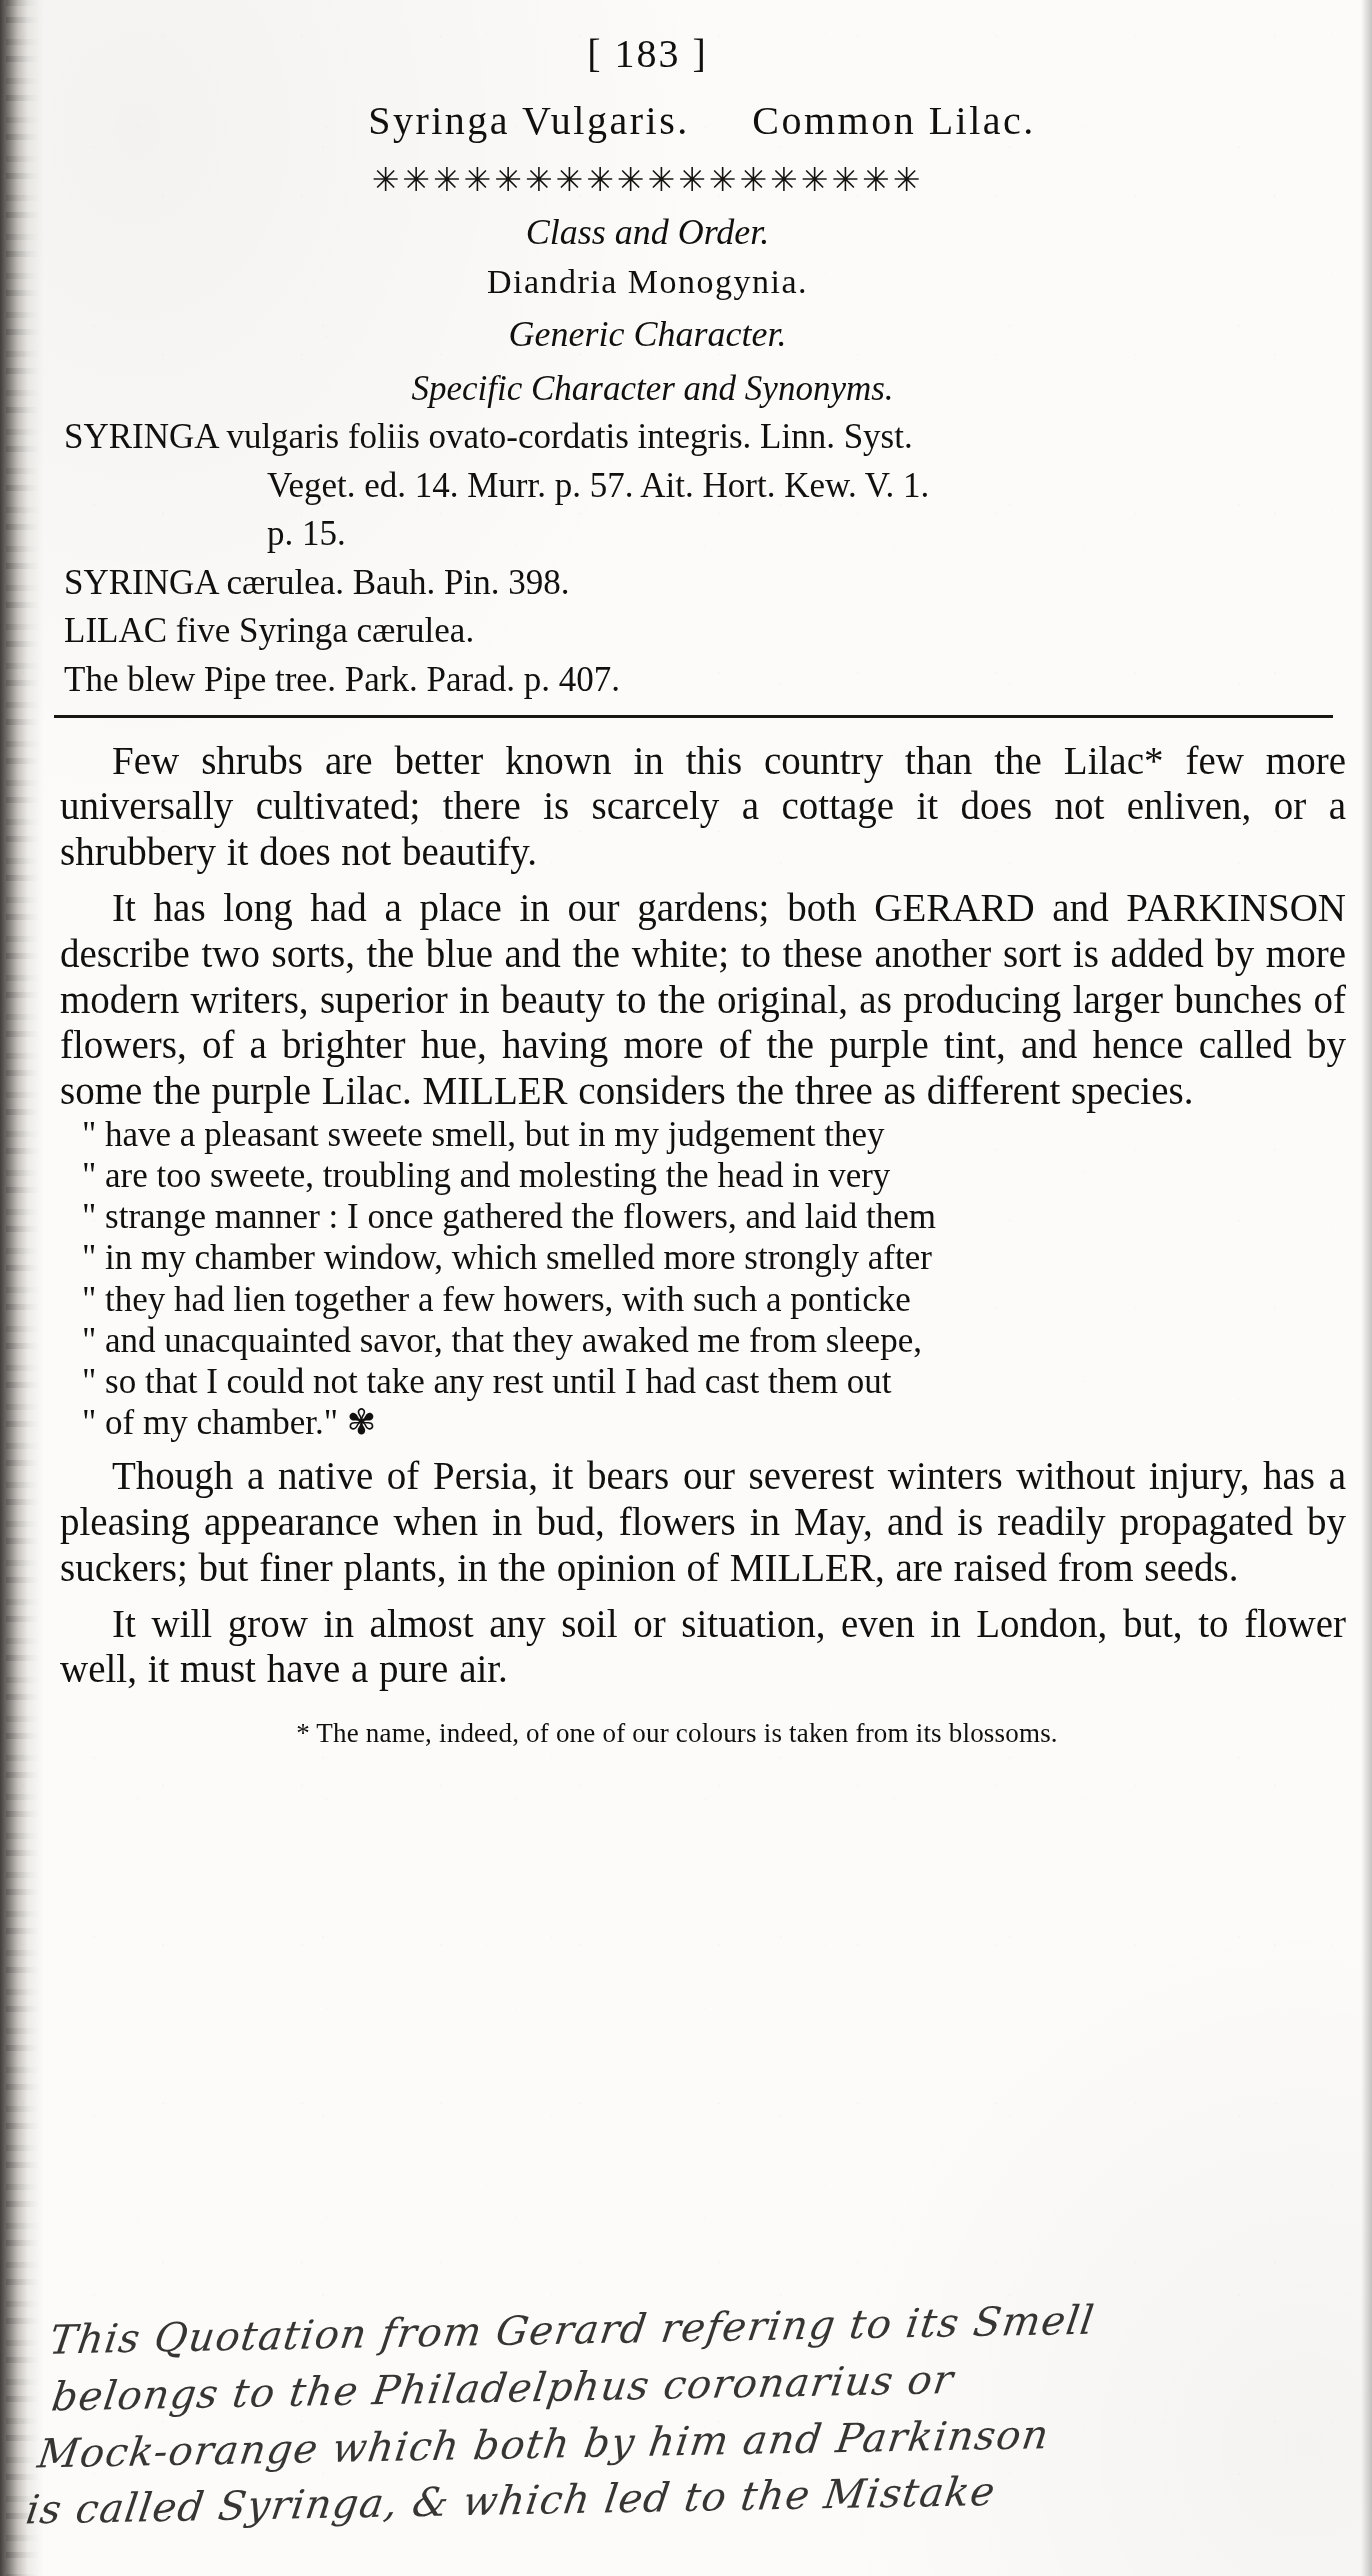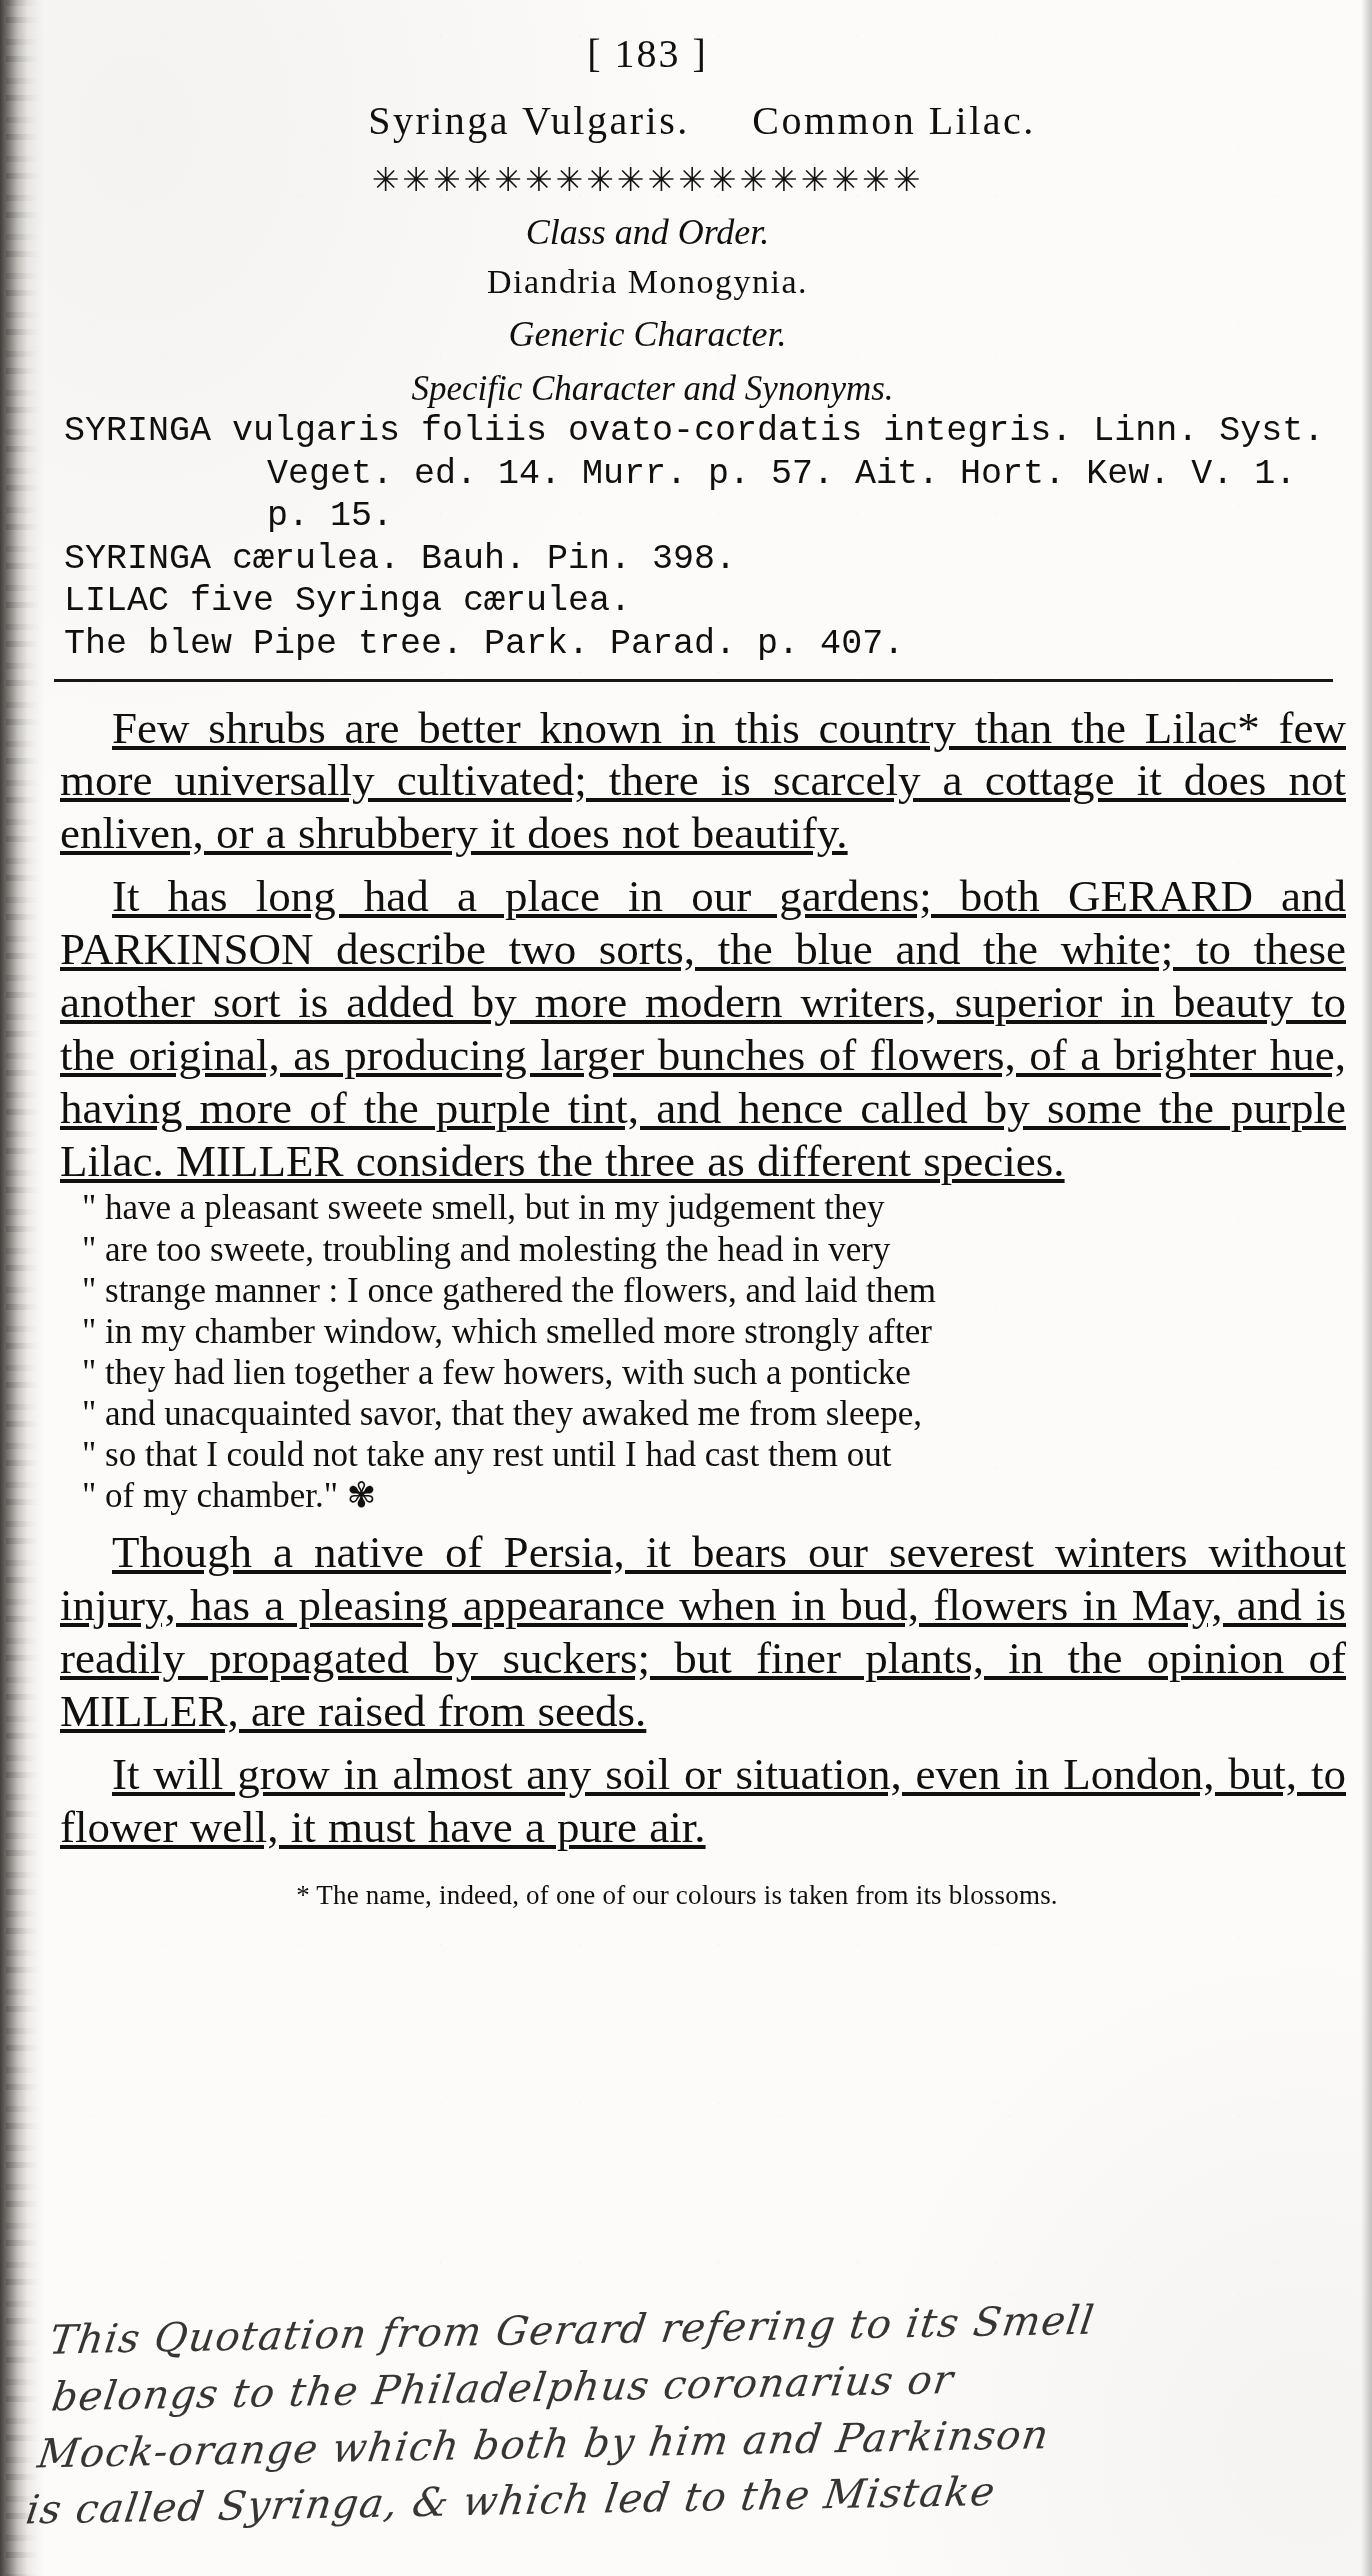--- a/index.html
+++ b/index.html
@@ -119,46 +119,44 @@
   .speccap {
     text-align: center;
     font-style: italic;
     font-size: 35px;
     margin-top: 14px;
     padding-right: 109px;
   }
 
   .syn {
     font-size: 35px;
-    margin-top: 2px;
+    margin-top: 8px;
     line-height: 1.16;
     padding-left: 4px;
-    font-family: Liberation Mono, monospace;
   }
   .syn-indent { padding-left: 207px; }
   .syn-indent2 { padding-left: 207px; }
 
   .rule {
     height: 3px;
     background: #1a1713;
     margin: 14px 0 10px 0;
     width: 1279px;
     margin-left: -6px;
   }
 
   p.body {
-    font-size: 45px;
+    font-size: 39px;
     line-height: 1.175;
     margin: 0 8px 0 0;
     padding-top: 10px;
     text-align: justify;
     text-indent: 52px;
     word-spacing: 1px;
     padding-right: 0px;
-    text-decoration: underline;
   }
 
   .quote-block {
     font-size: 35px;
     line-height: 1.175;
     padding-left: 22px;
   }
   .quote-block .qline {
     white-space: nowrap;
   }

